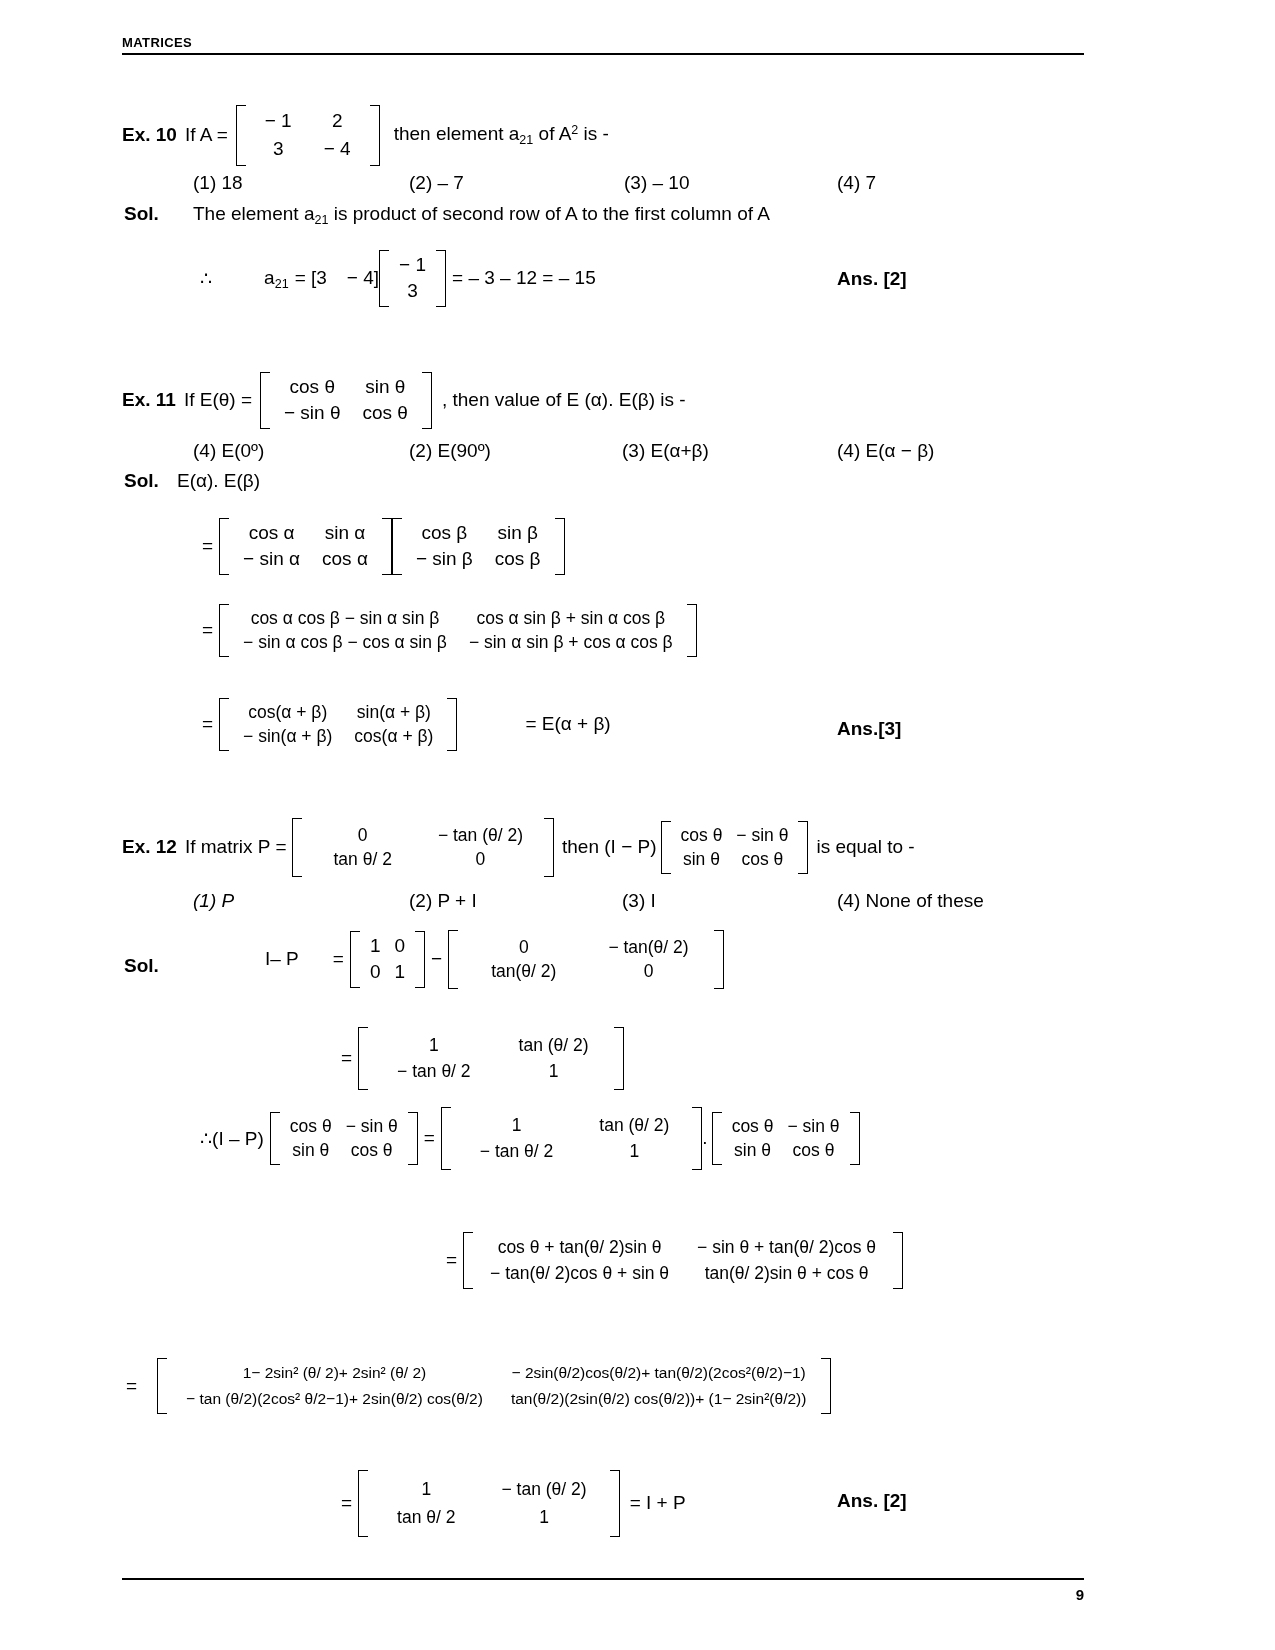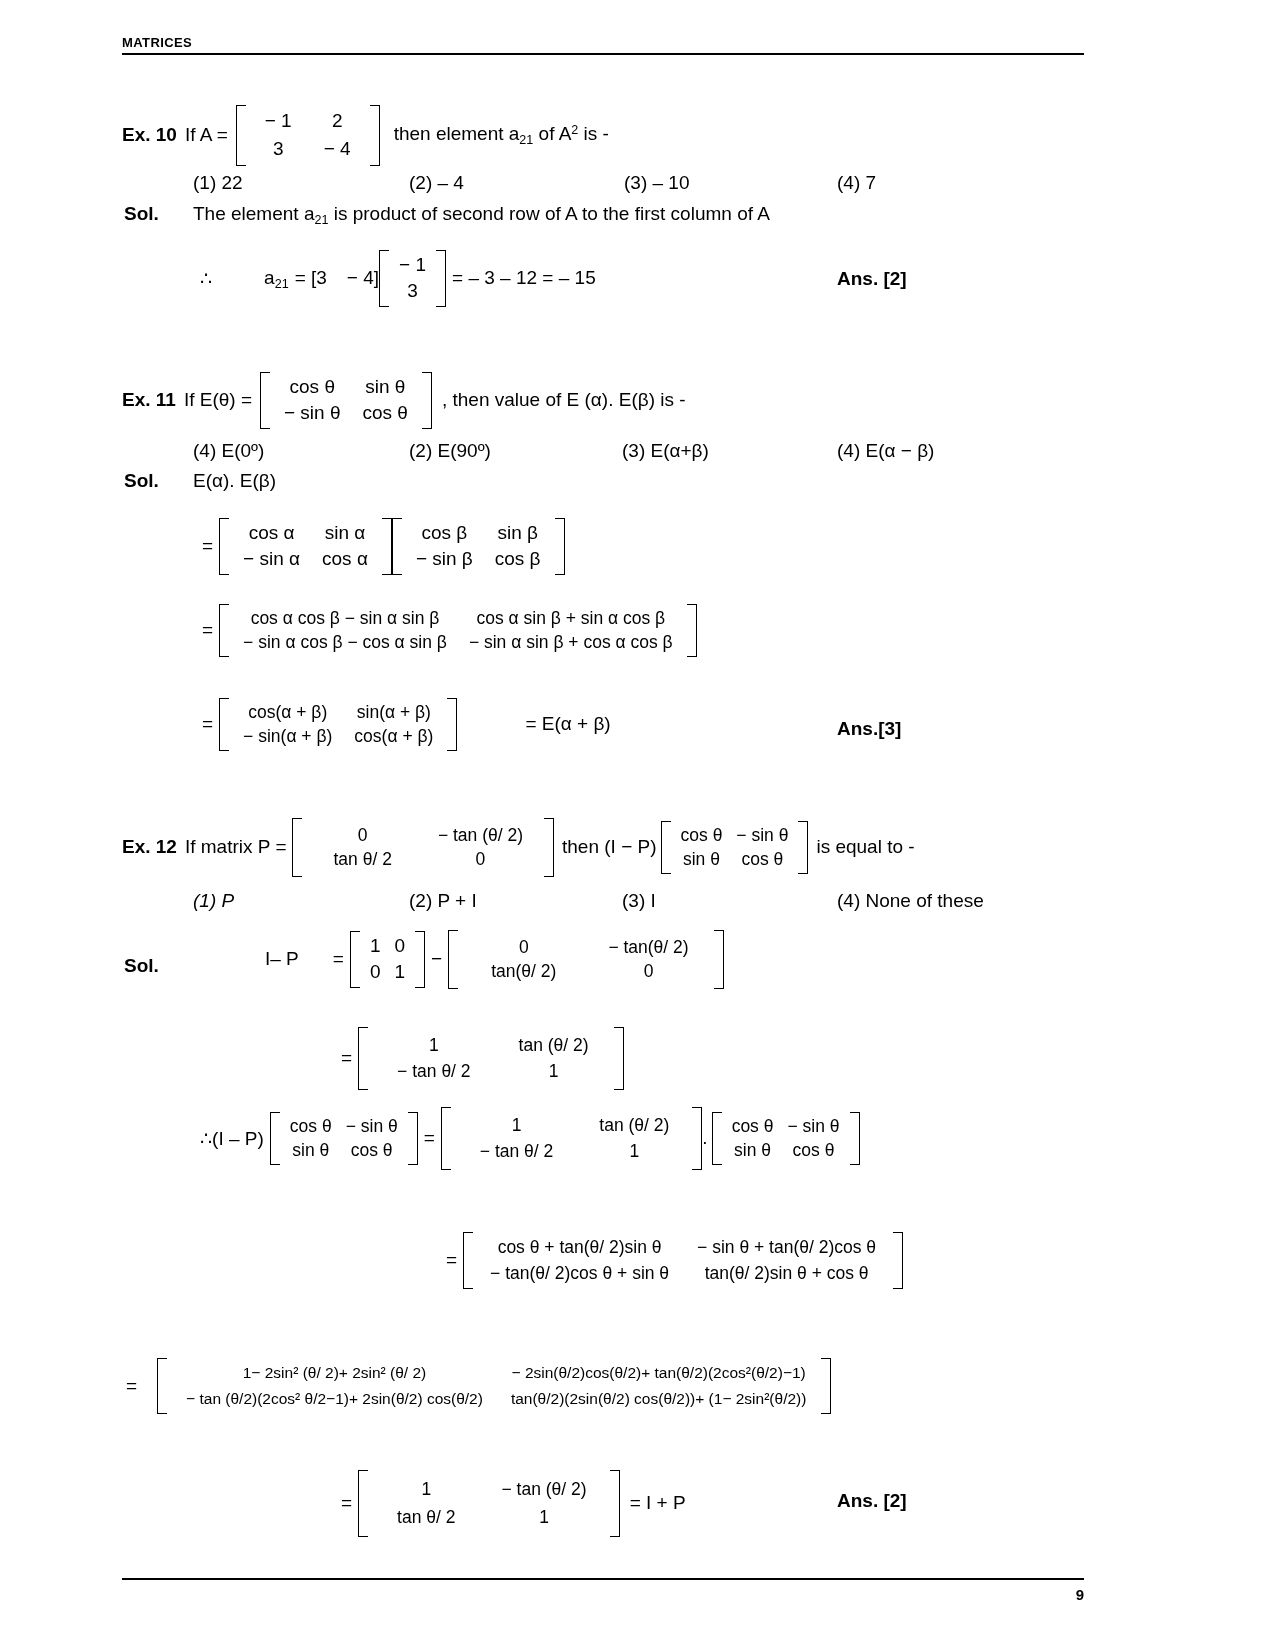--- a/index.html
+++ b/index.html
@@ -157,22 +157,22 @@
             <td>− 4</td>
           </tr>
         </tbody>
           </table>
       </span>
       <span class="gap14"></span>
       <span class="txt"><span>then element a</span><sub>21</sub><span> of A</span><sup>2</sup><span> is -</span></span>
     </div>
   </div>
 
-  <div class="abs txt" style="left:193px; top:172px;">(1) 22</div>
-  <div class="abs txt" style="left:409px; top:172px;">(2) – 4</div>
+  <div class="abs txt" style="left:193px; top:172px;">(1) 18</div>
+  <div class="abs txt" style="left:409px; top:172px;">(2) – 7</div>
   <div class="abs txt" style="left:624px; top:172px;">(3) – 10</div>
   <div class="abs txt" style="left:837px; top:172px;">(4) 7</div>
 
   <div class="abs lbl" style="left:124px; top:203px;">Sol.</div>
   <div class="abs txt" style="left:193px; top:203px;"><span>The element a</span><sub>21</sub><span> is product of second row of A to the first column of A</span></div>
 
   <div class="abs" style="left:200px; top:250px;">
     <div class="inlinerow">
       <span class="txt">∴</span>
       <span style="width:52px"></span>
@@ -224,21 +224,21 @@
       <span class="txt">, then value of E (α). E(β) is -</span>
     </div>
   </div>
 
   <div class="abs txt" style="left:193px; top:440px;">(4) E(0º)</div>
   <div class="abs txt" style="left:409px; top:440px;">(2) E(90º)</div>
   <div class="abs txt" style="left:622px; top:440px;">(3) E(α+β)</div>
   <div class="abs txt" style="left:837px; top:440px;">(4) E(α − β)</div>
 
   <div class="abs lbl" style="left:124px; top:470px;">Sol.</div>
-  <div class="abs txt" style="left:193px; top:470px;">E(α). E(β)</div>
+  <div class="abs txt" style="left:177px; top:470px;">E(α). E(β)</div>
 
   <div class="abs" style="left:196px; top:518px;">
     <div class="inlinerow">
       <span class="eq">=</span>
       <span class="matrix">
         <table>
           <tbody>
               <tr>
             <td>cos α</td>
             <td>sin α</td>

